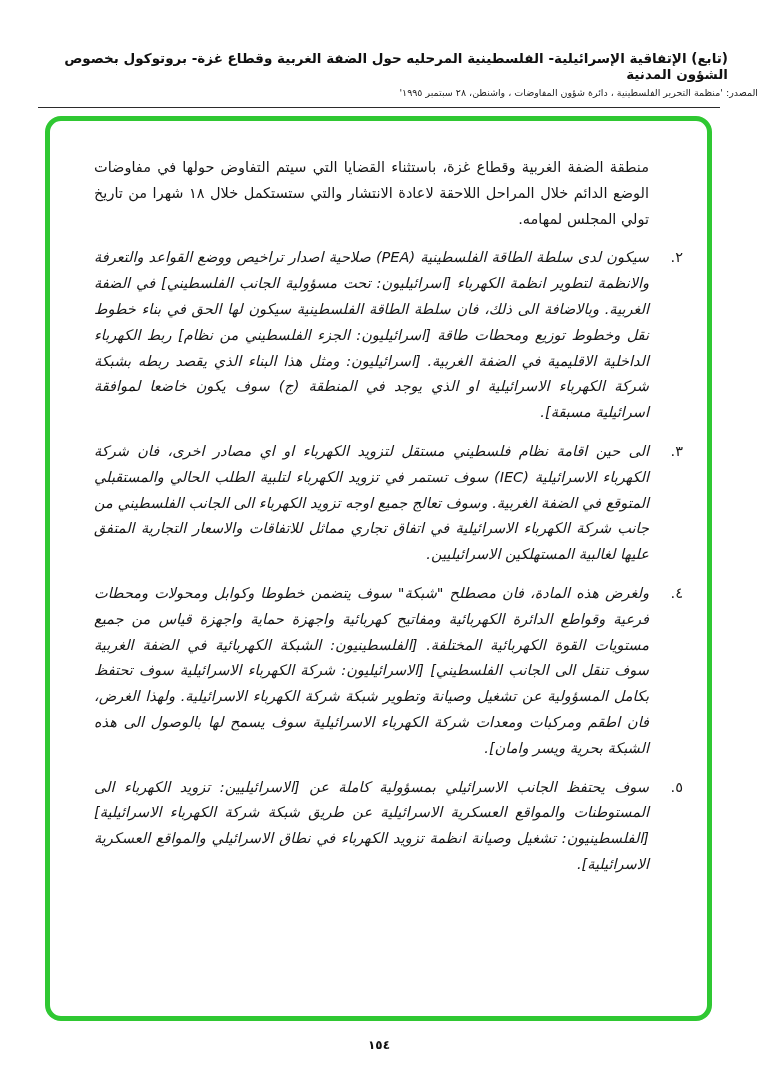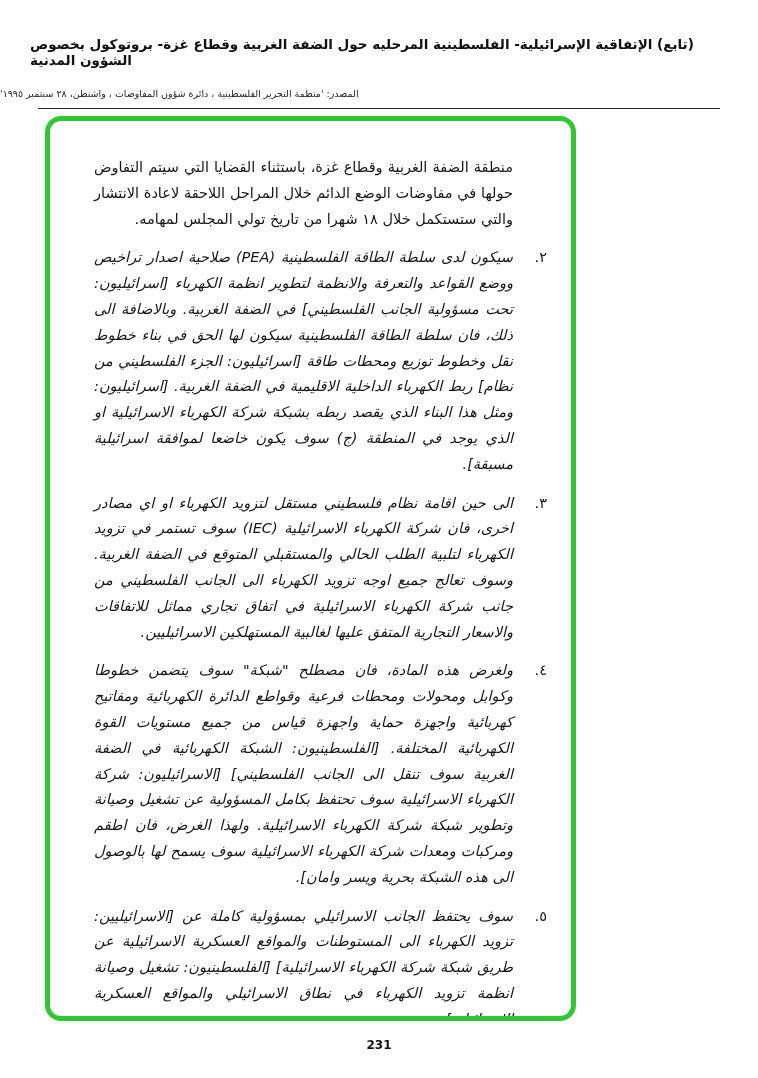--- a/index.html
+++ b/index.html
@@ -12,46 +12,46 @@
     position: relative;
     overflow: hidden;
   }
   .page {
     position: relative;
     width: 758px;
     height: 1078px;
     background: #ffffff;
   }
   .header {
-    padding-top: 36px;
-    text-align: left;
+    padding-top: 50px;
+    text-align: right;
     direction: rtl;
   }
   .doc-title {
     font-size: 13.5px;
     font-weight: bold;
     color: #111;
     letter-spacing: 0;
     padding: 0 30px;
   }
   .doc-source {
-    margin-top: 20px;
+    margin-top: 5px;
     font-size: 9.5px;
     color: #222;
   }
   .rule {
     border: none;
     border-top: 1.6px solid #2b2b2b;
     margin: 9px 38px 0 38px;
   }
   .green-box {
     position: absolute;
     left: 45px;
     top: 116px;
-    width: 531px;
+    width: 667px;
     height: 905px;
     border: 5px solid #2fc832;
     border-radius: 16px;
     background: #ffffff;
     padding: 34px 22px 0 44px;
     overflow: hidden;
   }
   .content {
     direction: rtl;
     text-align: justify;
@@ -122,15 +122,15 @@
       </div>
 
       <div class="item">
         <span class="item-number">٥.</span>
         <p class="item-text">سوف يحتفظ الجانب الاسرائيلي بمسؤولية كاملة عن [الاسرائيليين: تزويد الكهرباء الى المستوطنات والمواقع العسكرية الاسرائيلية عن طريق شبكة شركة الكهرباء الاسرائيلية] [الفلسطينيون: تشغيل وصيانة انظمة تزويد الكهرباء في نطاق الاسرائيلي والمواقع العسكرية الاسرائيلية].</p>
       </div>
 
     </div>
   </div>
 
-  <div class="page-number">231</div>
+  <div class="page-number">١٥٤</div>
 
 </div>
 
 </body></html>

